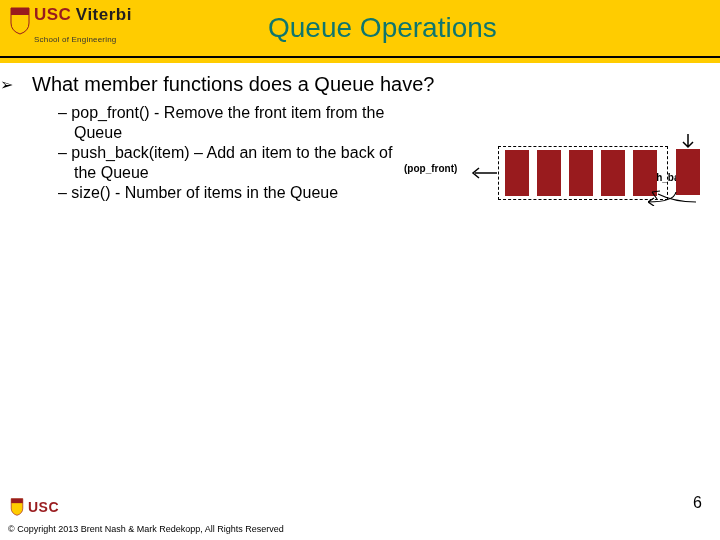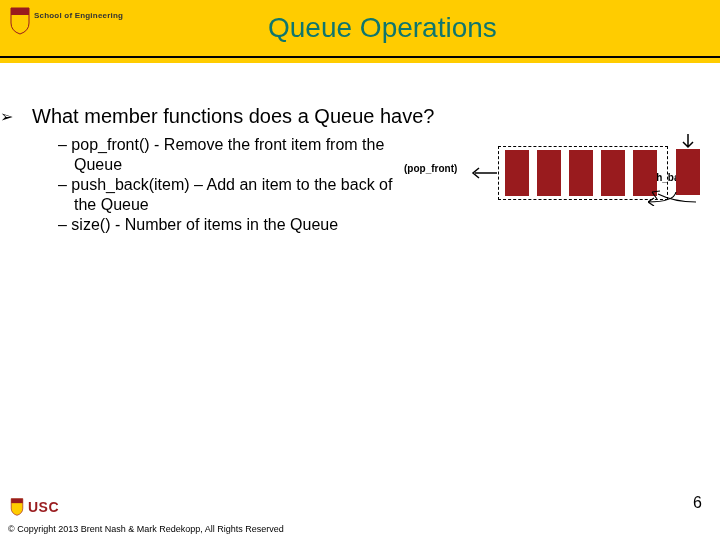--- a/index.html
+++ b/index.html
@@ -33,21 +33,21 @@
     height: 28px;
     margin-top: 1px;
   }
   .logo-text-block {
     display: flex;
     flex-direction: column;
     line-height: 1;
   }
   .logo-usc { font-weight: 700; color: #991b1e; font-size: 17px; letter-spacing: 0.5px; }
   .logo-viterbi { font-weight: 700; color: #231f20; font-size: 17px; letter-spacing: 0.5px; }
-  .logo-soe { font-size: 8px; color: #333; margin-top: 6px; letter-spacing: 0.2px; font-weight: bold; }
+  .logo-soe { font-size: 8px; color: #333; margin-top: 13px; letter-spacing: 0.2px; }
   .title {
     font-size: 28px;
     color: #0f766e;
     position: absolute;
     left: 268px;
     top: 12px;
   }
   .underline1 { width: 100%; height: 2px; background: #000; }
   .underline2 { width: 100%; height: 5px; background: #ffcc00; }
   .content {
@@ -56,21 +56,20 @@
     left: 18px;
     width: 684px;
   }
   .question {
     font-size: 20px;
     color: #000;
     margin-bottom: 6px;
     line-height: 1.25;
     padding-left: 18px;
     text-indent: -18px;
-    margin-top: 32px;
   }
   .question .arrow {
     display: inline-block;
     width: 14px;
     font-size: 16px;
     vertical-align: 1px;
   }
   .sub-list {
     margin-top: 2px;
     margin-left: 40px;
@@ -186,20 +185,24 @@
 </head>
 <body>
 
 <div class="header-band">
   <div class="logo-block">
     <svg class="logo-shield" viewBox="0 0 20 28">
       <path d="M1 1 H19 V16 Q19 24 10 27 Q1 24 1 16 Z" fill="#ffcc00" stroke="#991b1e" stroke-width="1"></path>
       <path d="M1 1 H19 V8 H1 Z" fill="#991b1e"></path>
     </svg>
     <div class="logo-text-block">
+      <div>
+        <span class="logo-usc">USC</span>
+        <span class="logo-viterbi">Viterbi</span>
+      </div>
       <div class="logo-soe">School of Engineering</div>
     </div>
   </div>
   <div class="title">Queue Operations</div>
 </div>
 <div class="underline1"></div>
 <div class="underline2"></div>
 
 <svg class="watermark-v" viewBox="0 0 380 380">
   <circle cx="190" cy="190" r="186" fill="#ffcc00"></circle>

